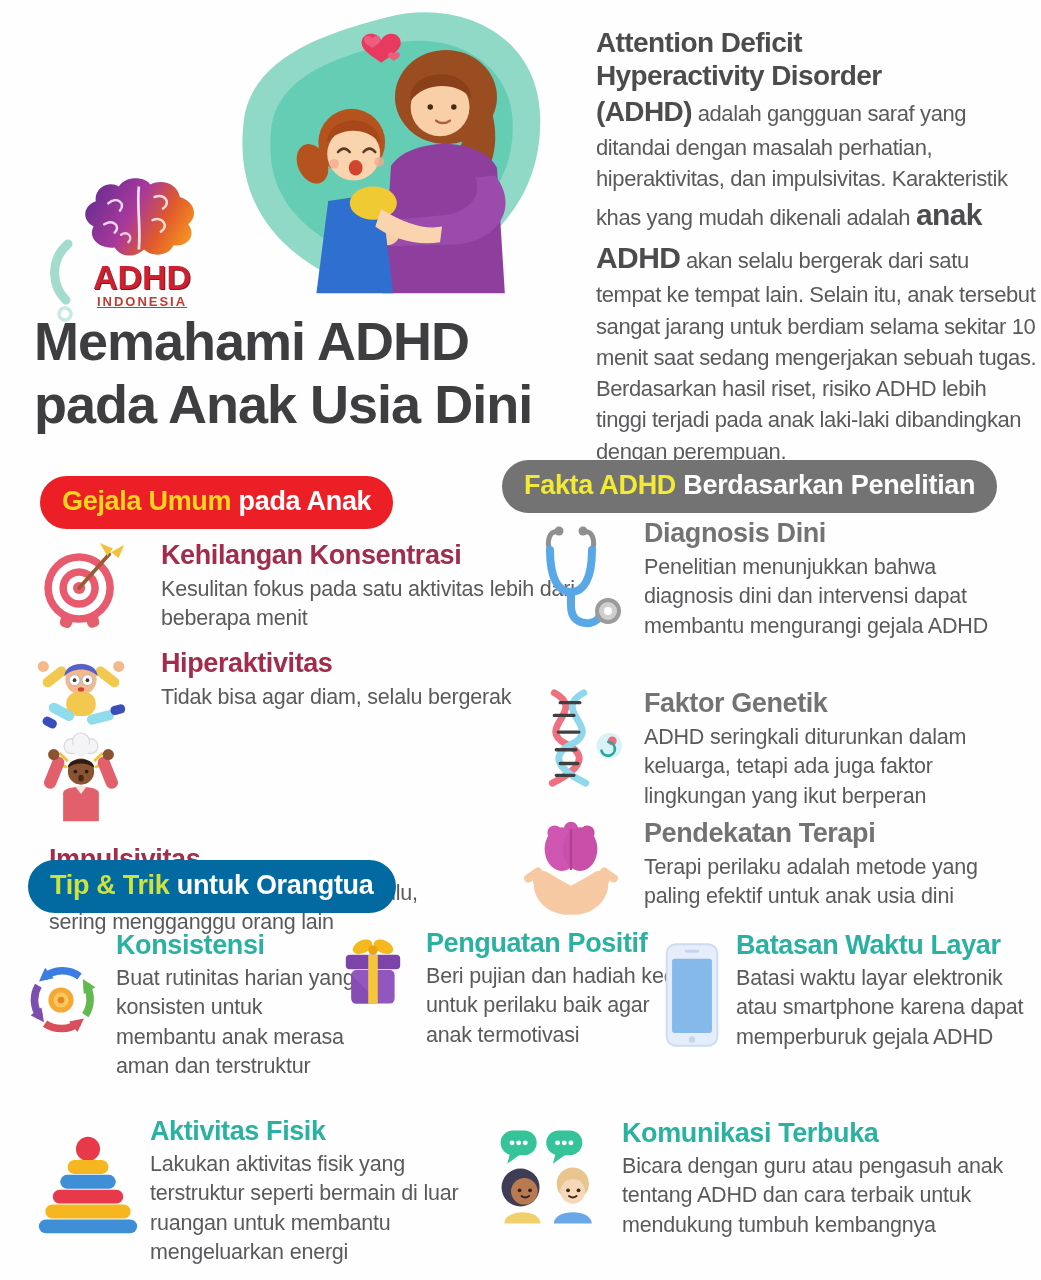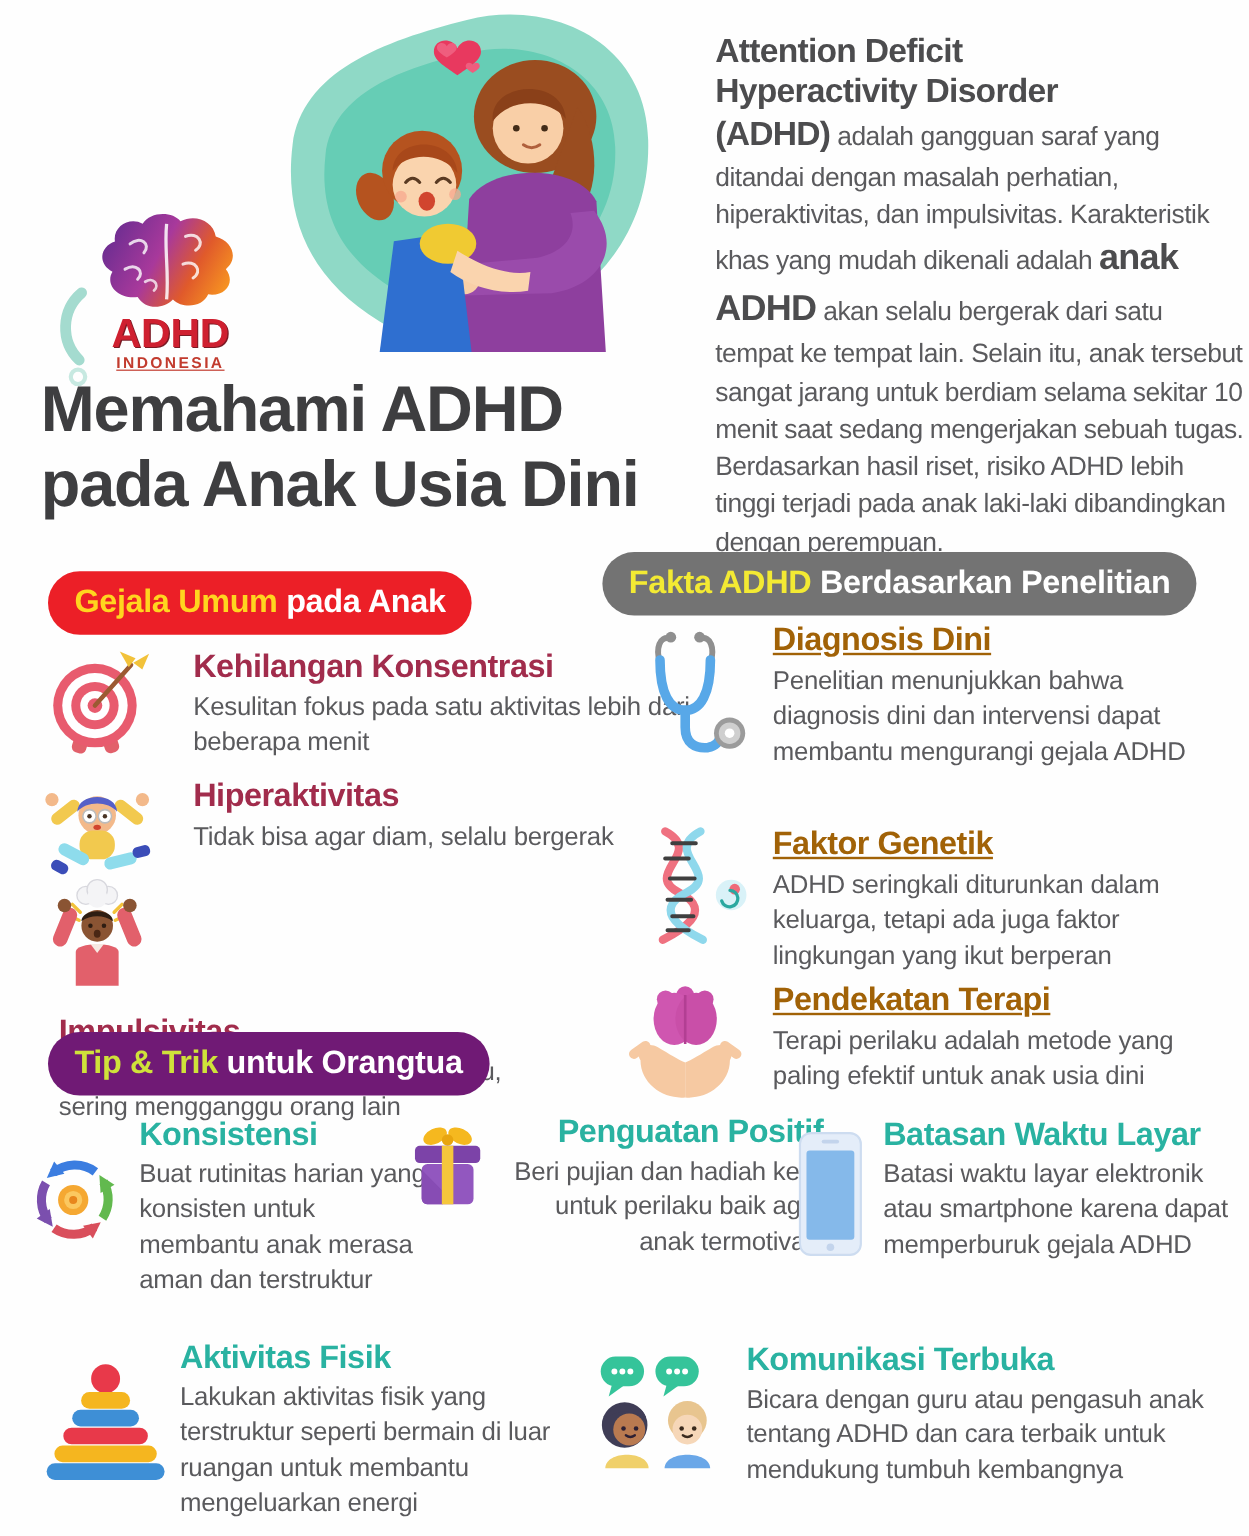--- a/index.html
+++ b/index.html
@@ -26,29 +26,29 @@
     color:#3e3e40;line-height:1.16;letter-spacing:-1px;}
   .main-title span{display:block;}
   
   .badge{display:inline-block;border-radius:999px;font-weight:800;font-size:27px;
     letter-spacing:-0.3px;padding:10px 22px 12px;white-space:nowrap;}
   .badge .hl{color:#ffd51f;}
   .badge .rest{color:#ffffff;}
   .badge-gejala{left:40px;top:476px;background:#ec1f27;}
   .badge-fakta{left:502px;top:460px;background:#737373;}
   .badge-fakta .hl{color:#f3ea33;}
-  .badge-tips{left:40px;top:860px;background:#701a75;}
+  .badge-tips{left:28px;top:860px;background:#0369a1;}
   .badge-tips .hl{color:#cfe23a;}
   
   .item{display:flex;align-items:flex-start;}
   .icon-box{flex:0 0 auto;display:flex;justify-content:center;}
   .item-title{font-weight:800;font-size:27px;letter-spacing:-0.4px;line-height:1.15;margin-bottom:4px;}
   .item-desc{font-size:21.5px;line-height:1.36;letter-spacing:-0.2px;color:#5a5a5d;}
   .t-maroon{color:#a12c4c;}
-  .t-blue{color:#a16207;text-decoration:underline;}
+  .t-blue{color:#737373;}
   .t-teal{color:#29b2a1;}
   
   .gi{left:33px;gap:16px;}
   .gi .icon-box{width:96px;}
   .gi .txt{margin-left:16px;width:425px;}
   
   .fi{left:512px;}
   .fi .icon-box{width:118px;}
   .fi .txt{margin-left:14px;width:380px;}
   
@@ -315,21 +315,21 @@
       <svg width="80" height="84" viewBox="0 0 100 100">
         <ellipse cx="37" cy="16" rx="13" ry="8" fill="#f5b81f" transform="rotate(-25 37 16)"></ellipse>
         <ellipse cx="63" cy="16" rx="13" ry="8" fill="#f5b81f" transform="rotate(25 63 16)"></ellipse>
         <circle cx="50" cy="20" r="6" fill="#e8a50f"></circle>
         <rect x="16" y="26" width="68" height="18" rx="5" fill="#7c43a8"></rect>
         <rect x="23" y="45" width="54" height="42" rx="6" fill="#9257bf"></rect>
         <path d="M23 51 L45 73 L45 87 L29 87 C25 87 23 84 23 80 Z" fill="#874cb4"></path>
         <rect x="44" y="26" width="12" height="61" fill="#f5c63c"></rect>
       </svg>
     </div>
-    <div class="txt" style="margin-left:0;width:272px;text-align:right;">
+    <div class="txt" style="margin-left:12px;width:272px;">
       <div class="item-title t-teal">Penguatan Positif</div>
       <div class="item-desc">Beri pujian dan hadiah kecil untuk perilaku baik agar anak termotivasi</div>
     </div>
   </div>
 
   <div class="abs item ti" style="left:662px;top:930px;">
     <div class="icon-box" style="width:60px;margin-top:12px;">
       <svg width="58" height="106" viewBox="0 0 64 116">
         <rect x="4" y="2" width="56" height="112" rx="10" fill="#e4edf9" stroke="#cddcf0" stroke-width="2"></rect>
         <rect x="10" y="18" width="44" height="82" rx="3" fill="#85b9ea"></rect>

